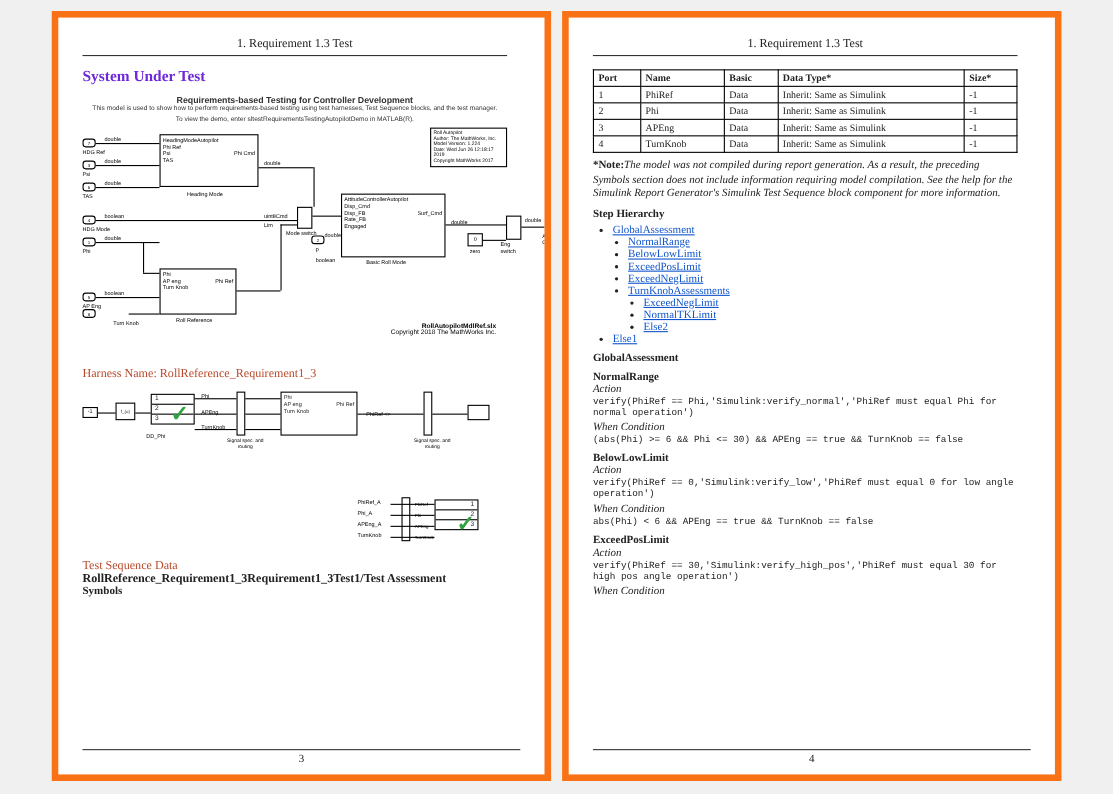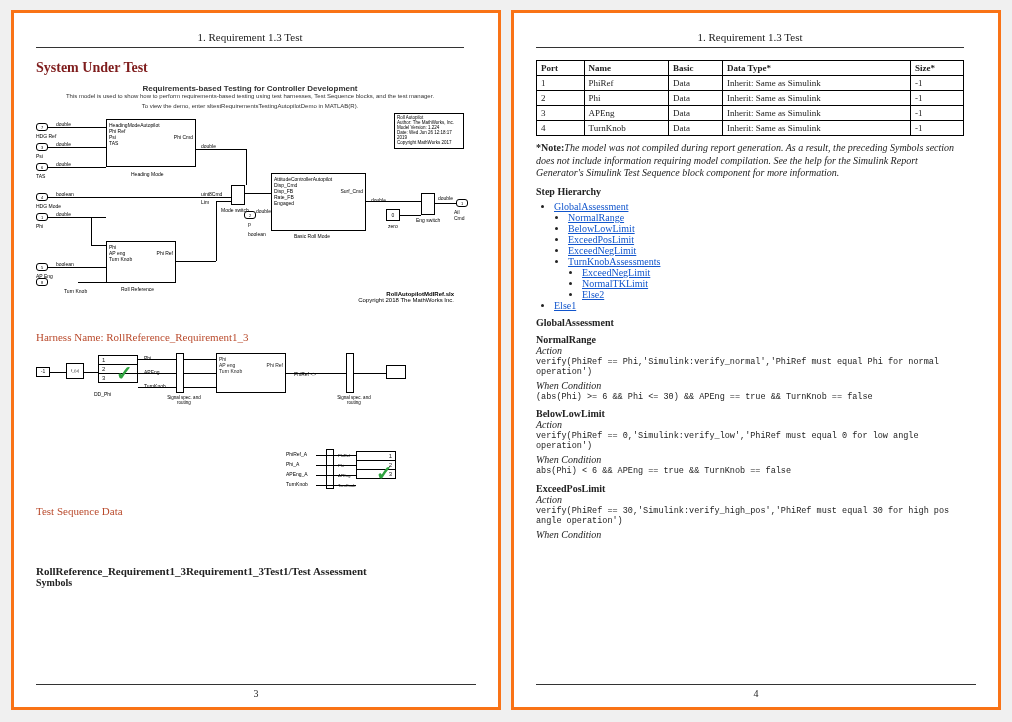--- a/index.html
+++ b/index.html
@@ -6,23 +6,23 @@
   body {
     font-family: Georgia, 'Times New Roman', serif;
     background: #f0f0f0;
     padding: 10px;
     display: flex;
     gap: 10px;
     justify-content: center;
   }
   .page {
     background: #fff;
-    width: 490px;
+    width: 454px;
     height: 700px;
-    border: 3px solid #f97316;
+    border: 6px solid #f97316;
     padding: 18px 34px 10px 22px;
     position: relative;
     overflow: hidden;
     font-size: 10px;
     color: #222;
   }
   .page-header {
     text-align: center;
     font-size: 11px;
     padding-bottom: 4px;
@@ -33,21 +33,21 @@
     position: absolute;
     bottom: 8px;
     left: 22px;
     right: 22px;
     text-align: center;
     border-top: 1px solid #333;
     padding-top: 3px;
     font-size: 10px;
   }
   h2.sut {
-    color: #7f1d1d;
+    color: #6d28d9;
     font-size: 14px;
     font-weight: bold;
     margin-bottom: 8px;
   }
   .model-name {
     color: #b94a2c;
     font-size: 11px;
     margin-bottom: 4px;
   }
   .diagram-title {
@@ -391,21 +391,21 @@
     <div class="lbl" style="left:302px; top:16px; font-size:4px;">Phi</div>
     <div class="lbl" style="left:302px; top:26px; font-size:4px;">APEng</div>
     <div class="lbl" style="left:302px; top:36px; font-size:4px;">TurnKnob</div>
     <div class="line hline" style="left:280px; top:8px; width:40px;"></div>
     <div class="line hline" style="left:280px; top:18px; width:40px;"></div>
     <div class="line hline" style="left:280px; top:28px; width:40px;"></div>
     <div class="line hline" style="left:280px; top:38px; width:40px;"></div>
   </div>
 
   <div class="section-red">Test Sequence Data</div>
-  <div class="bold" style="font-size:11px;margin-top:48px;">RollReference_Requirement1_3Requirement1_3Test1/Test Assessment</div>
+  <div class="bold" style="font-size:11px;">RollReference_Requirement1_3Requirement1_3Test1/Test Assessment</div>
   <div class="bold" style="font-size:10px;">Symbols</div>
 
   <div class="page-footer">3</div>
 </div>
 
 <div class="page">
   <div class="page-header">1. Requirement 1.3 Test</div>
 
   <table class="sym">
     <thead>

